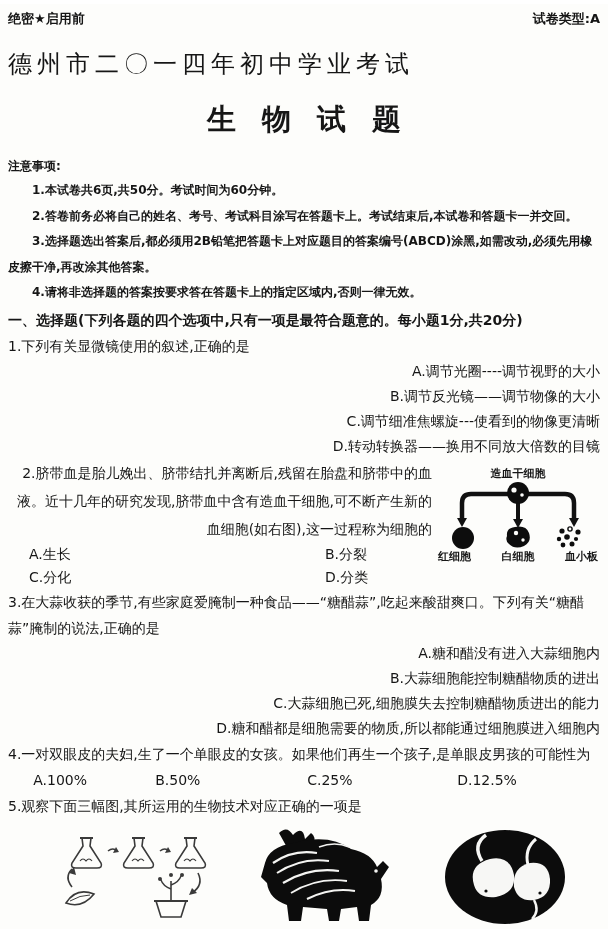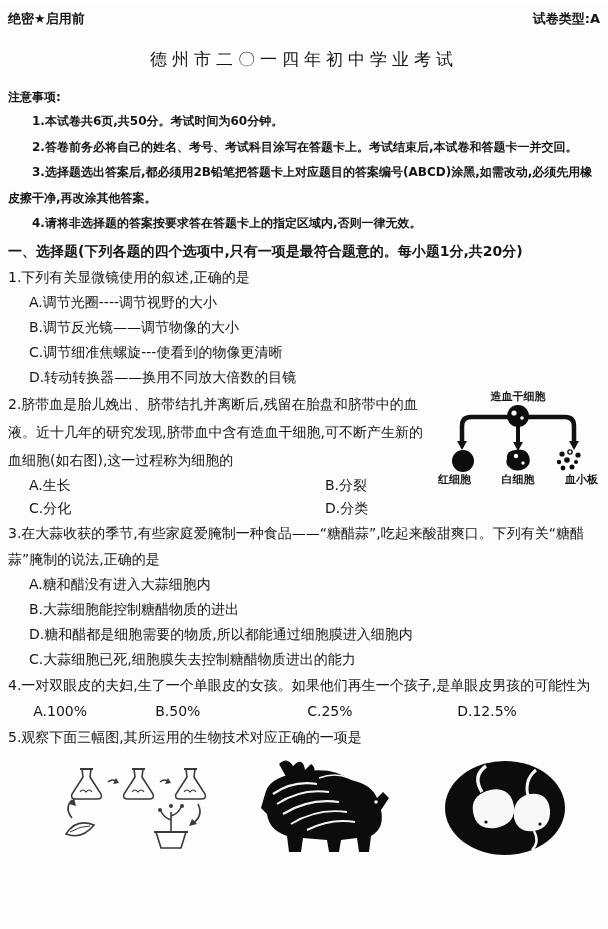--- a/index.html
+++ b/index.html
@@ -4,32 +4,32 @@
 <style>
   html,body { margin:0; padding:0; background:#ffffff; }
   .page {
     width:608px; height:929px; box-sizing:border-box;
     position:relative; margin:4px auto;
     background:#fdfdfb; color:#161616;
     font-family:"DejaVu Sans", sans-serif;
     padding:6px 8px 0 8px; overflow:hidden;
   }
   .header-row { display:flex; justify-content:space-between; font-size:13px; font-weight:bold; }
-  .exam-title { text-align:center; font-size:17px; letter-spacing:5px; margin-top:20px; font-weight:normal;font-family:Liberation Serif, serif; }
+  .exam-title { text-align:left; font-size:24px; letter-spacing:5px; margin-top:20px; font-weight:normal;font-family:Liberation Serif, serif; }
   .subject-title { text-align:center; font-size:29px; font-weight:bold; letter-spacing:26px; padding-left:26px; margin-top:20px; }
   .notice { font-size:12px; font-weight:bold; margin-top:14px; }
   .notice-heading { line-height:24px; }
   .notice p { margin:0; text-indent:2em; line-height:25.5px; }
   .section-heading { font-size:14px; font-weight:bold; line-height:26px; margin-top:1px; }
   .question { font-size:14px; }
   .q-stem { margin:0; line-height:26px; }
-  .q-options p { margin:0; padding-left:1.5em; line-height:25px; }
+  .q-options p { margin:0; padding-left:1.5em; line-height:25px;text-align:right; }
   .q2 { position:relative; }
-  .q2 .q-stem { margin-right:168px; line-height:28px; }
-  .q2-figure { position:absolute; top:0; right:0; width:164px; }
+  .q2 .q-stem { margin-right:168px; line-height:28px;text-align:right; }
+  .q2-figure { position:absolute; top:8px; right:0; width:164px; }
   .q2-figure .fig-top-label { text-align:center; font-size:11px; font-weight:bold; line-height:14px; }
   .q2-figure .fig-bottom-labels { display:flex; justify-content:space-between; font-size:11px; font-weight:bold; padding:0 2px; }
   .opt-2col { display:flex; padding-left:1.5em; line-height:23px; margin:0;gap:36px; }
   .opt-2col .col-a { width:260px; }
   .opt-4col { display:flex; padding-left:1.8em; line-height:26px; margin:0;align-items:flex-end; }
   .opt-4col .o1 { width:122px; } .opt-4col .o2 { width:152px; } .opt-4col .o3 { width:150px; }
   .figures-row { display:flex; justify-content:space-between; align-items:flex-end; padding:4px 32px 0 52px; }
   .figure-item { display:flex; flex-direction:column; align-items:center; }
   svg { display:block; }
 </style>
@@ -37,20 +37,21 @@
 <body>
 
 <div class="page">
 
   <div class="header-row">
     <span>绝密★启用前</span>
     <span>试卷类型:A</span>
   </div>
 
   <div class="exam-title">德州市二〇一四年初中学业考试</div>
+  <div class="subject-title">生物试题</div>
 
   <div class="notice">
     <div class="notice-heading">注意事项:</div>
     <p>1.本试卷共6页,共50分。考试时间为60分钟。</p>
     <p>2.答卷前务必将自己的姓名、考号、考试科目涂写在答题卡上。考试结束后,本试卷和答题卡一并交回。</p>
     <p>3.选择题选出答案后,都必须用2B铅笔把答题卡上对应题目的答案编号(ABCD)涂黑,如需改动,必须先用橡皮擦干净,再改涂其他答案。</p>
     <p>4.请将非选择题的答案按要求答在答题卡上的指定区域内,否则一律无效。</p>
   </div>
 
   <div class="section-heading">一、选择题(下列各题的四个选项中,只有一项是最符合题意的。每小题1分,共20分)</div>
@@ -114,22 +115,22 @@
         <span>血小板</span>
       </div>
     </div>
   </div>
 
   <div class="question">
     <p class="q-stem">3.在大蒜收获的季节,有些家庭爱腌制一种食品——“糖醋蒜”,吃起来酸甜爽口。下列有关“糖醋蒜”腌制的说法,正确的是</p>
     <div class="q-options">
       <p>A.糖和醋没有进入大蒜细胞内</p>
       <p>B.大蒜细胞能控制糖醋物质的进出</p>
+      <p>C.大蒜细胞已死,细胞膜失去控制糖醋物质进出的能力</p>
       <p>D.糖和醋都是细胞需要的物质,所以都能通过细胞膜进入细胞内</p>
-      <p>C.大蒜细胞已死,细胞膜失去控制糖醋物质进出的能力</p>
     </div>
   </div>
 
   <div class="question">
     <p class="q-stem">4.一对双眼皮的夫妇,生了一个单眼皮的女孩。如果他们再生一个孩子,是单眼皮男孩的可能性为</p>
     <p class="opt-4col">
       <span class="o1">A.100%</span>
       <span class="o2">B.50%</span>
       <span class="o3">C.25%</span>
       <span>D.12.5%</span>

